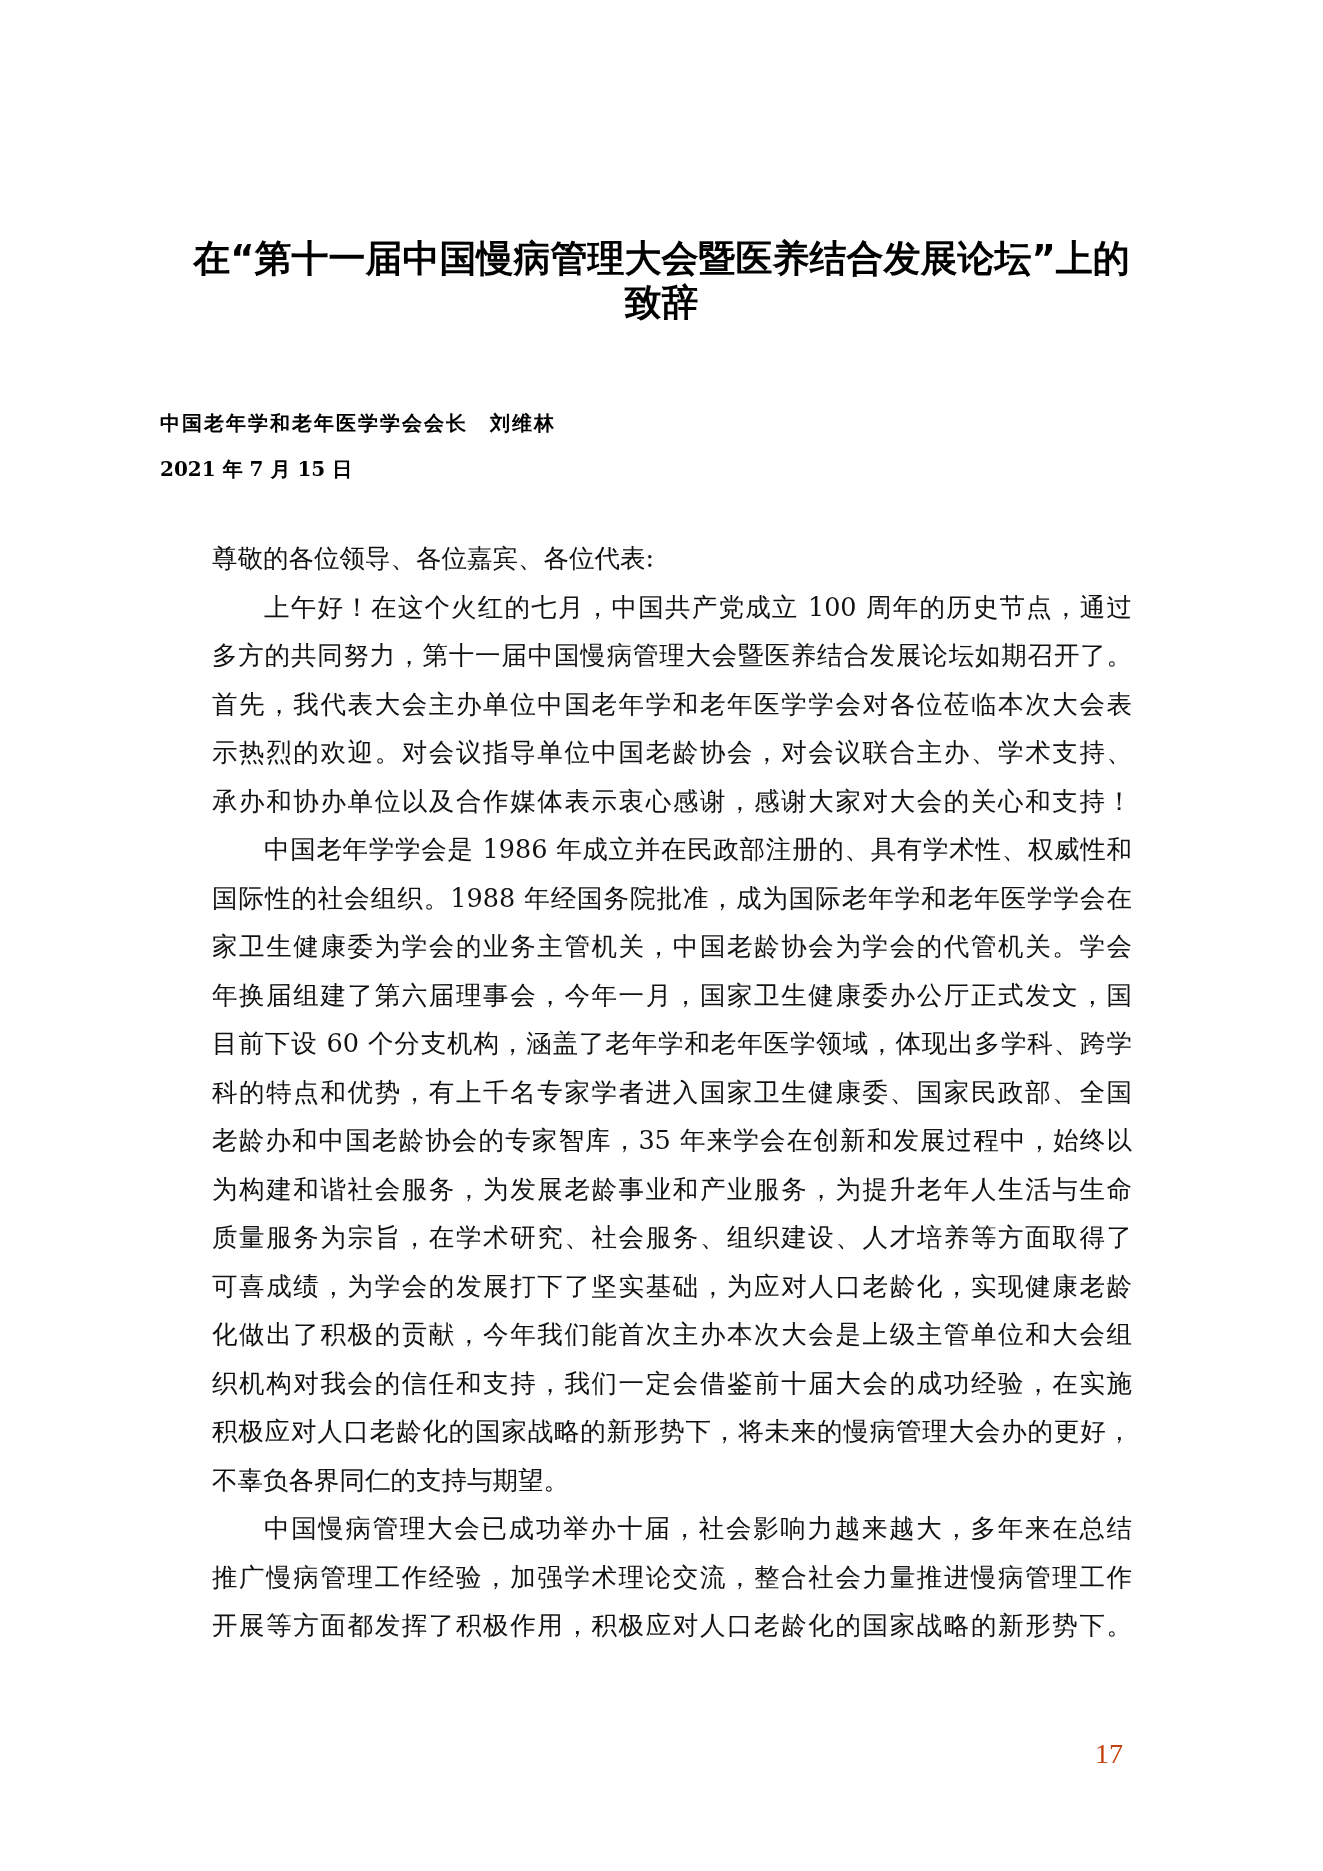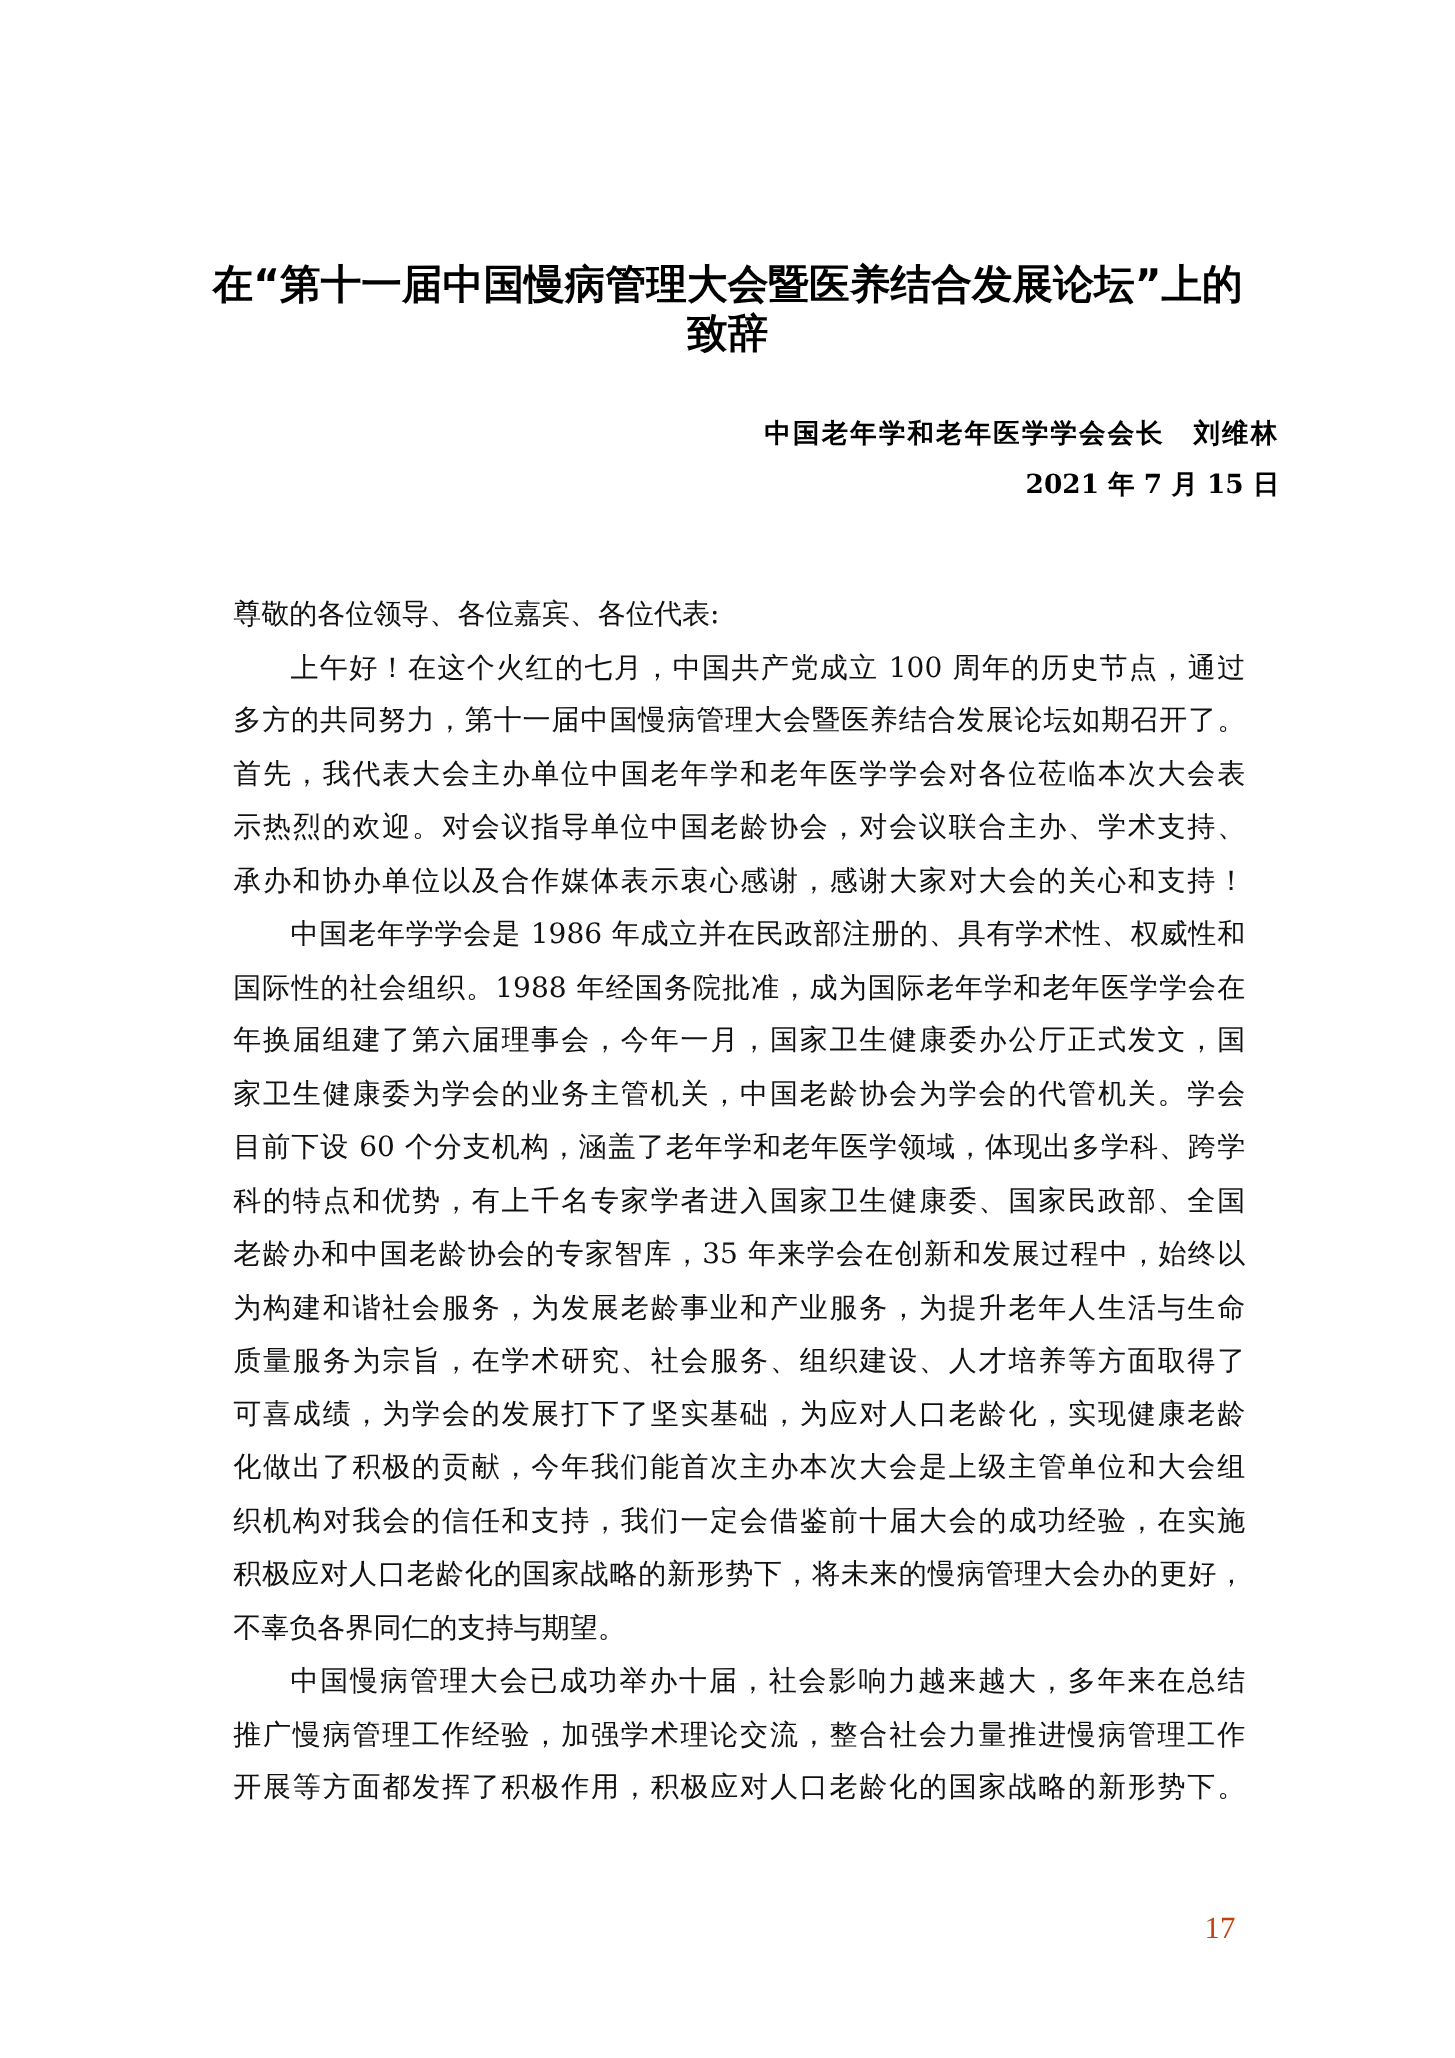--- a/index.html
+++ b/index.html
@@ -6,22 +6,22 @@
   body { width: 1323px; height: 1871px; position: relative; overflow: hidden; color: #111; }
   .page { position: absolute; left: 0; top: 0; width: 1323px; height: 1871px; background: #fff; }
   .title {
     position: absolute; left: 160px; width: 1003px; text-align: center;
     font-family: "DejaVu Sans", sans-serif; font-weight: bold; font-size: 37px;
     letter-spacing: 0px; color: #000; white-space: nowrap;
   }
   .title.l1 { top: 234px; }
   .title.l2 { top: 278px; }
   .byline {
-    position: absolute; left: 160px; width: 1003px; text-align: right;
-    font-family: "DejaVu Serif", serif; font-weight: bold; font-size: 24px; color: #000; white-space: pre;
+    position: absolute; left: 160px; width: 1003px; text-align: left;
+    font-family: "DejaVu Serif", serif; font-weight: bold; font-size: 20px; color: #000; white-space: pre; margin-top: 32px;
   }
   .byline.author { top: 378px; letter-spacing: 2px; }
   .byline.date { top: 424px; }
   .body {
     position: absolute; left: 212px; width: 920px;
     font-family: "DejaVu Serif", serif; font-size: 25.5px; color: #111;
   }
   .line {
     display: block; height: 48.5px; line-height: 48.5px; white-space: nowrap;
     text-align: justify; text-align-last: justify;
@@ -48,22 +48,22 @@
     <span class="line last">尊敬的各位领导、各位嘉宾、各位代表:</span>
 
     <span class="line indent">上午好！在这个火红的七月，中国共产党成立 100 周年的历史节点，通过</span>
     <span class="line">多方的共同努力，第十一届中国慢病管理大会暨医养结合发展论坛如期召开了。</span>
     <span class="line">首先，我代表大会主办单位中国老年学和老年医学学会对各位莅临本次大会表</span>
     <span class="line">示热烈的欢迎。对会议指导单位中国老龄协会，对会议联合主办、学术支持、</span>
     <span class="line">承办和协办单位以及合作媒体表示衷心感谢，感谢大家对大会的关心和支持！</span>
 
     <span class="line indent">中国老年学学会是 1986 年成立并在民政部注册的、具有学术性、权威性和</span>
     <span class="line">国际性的社会组织。1988 年经国务院批准，成为国际老年学和老年医学学会在</span>
+    <span class="line">家卫生健康委为学会的业务主管机关，中国老龄协会为学会的代管机关。学会</span>
     <span class="line">年换届组建了第六届理事会，今年一月，国家卫生健康委办公厅正式发文，国</span>
-    <span class="line">家卫生健康委为学会的业务主管机关，中国老龄协会为学会的代管机关。学会</span>
     <span class="line">目前下设 60 个分支机构，涵盖了老年学和老年医学领域，体现出多学科、跨学</span>
     <span class="line">科的特点和优势，有上千名专家学者进入国家卫生健康委、国家民政部、全国</span>
     <span class="line">老龄办和中国老龄协会的专家智库，35 年来学会在创新和发展过程中，始终以</span>
     <span class="line">为构建和谐社会服务，为发展老龄事业和产业服务，为提升老年人生活与生命</span>
     <span class="line">质量服务为宗旨，在学术研究、社会服务、组织建设、人才培养等方面取得了</span>
     <span class="line">可喜成绩，为学会的发展打下了坚实基础，为应对人口老龄化，实现健康老龄</span>
     <span class="line">化做出了积极的贡献，今年我们能首次主办本次大会是上级主管单位和大会组</span>
     <span class="line">织机构对我会的信任和支持，我们一定会借鉴前十届大会的成功经验，在实施</span>
     <span class="line">积极应对人口老龄化的国家战略的新形势下，将未来的慢病管理大会办的更好，</span>
     <span class="line last">不辜负各界同仁的支持与期望。</span>

